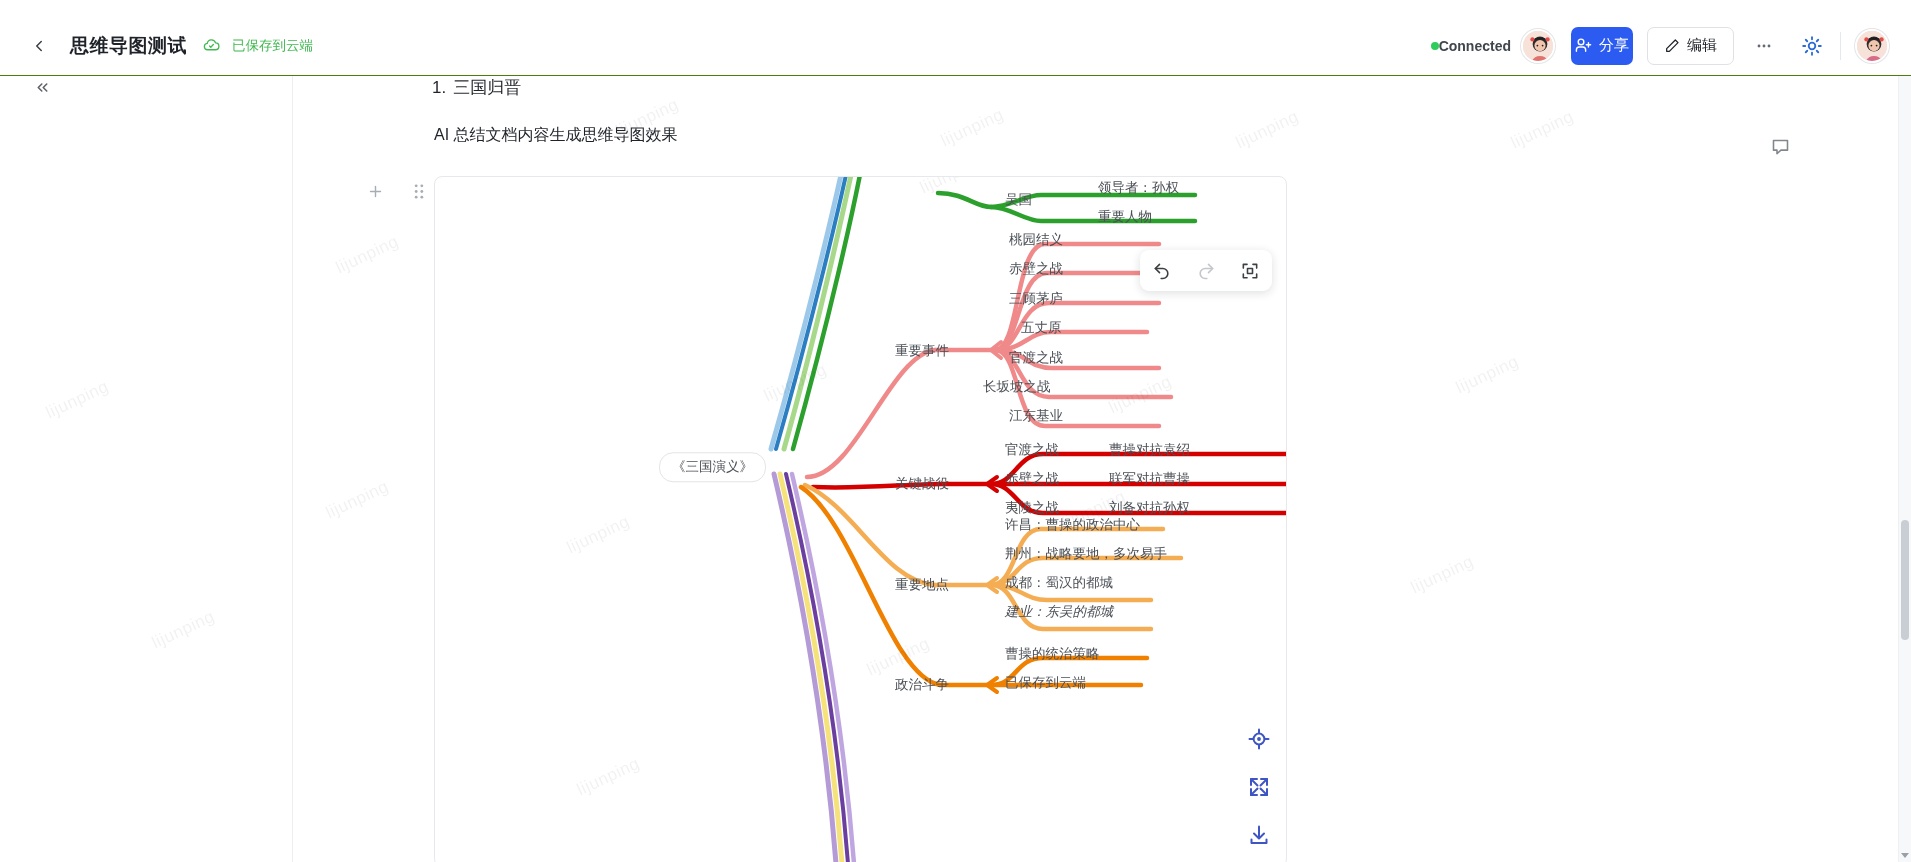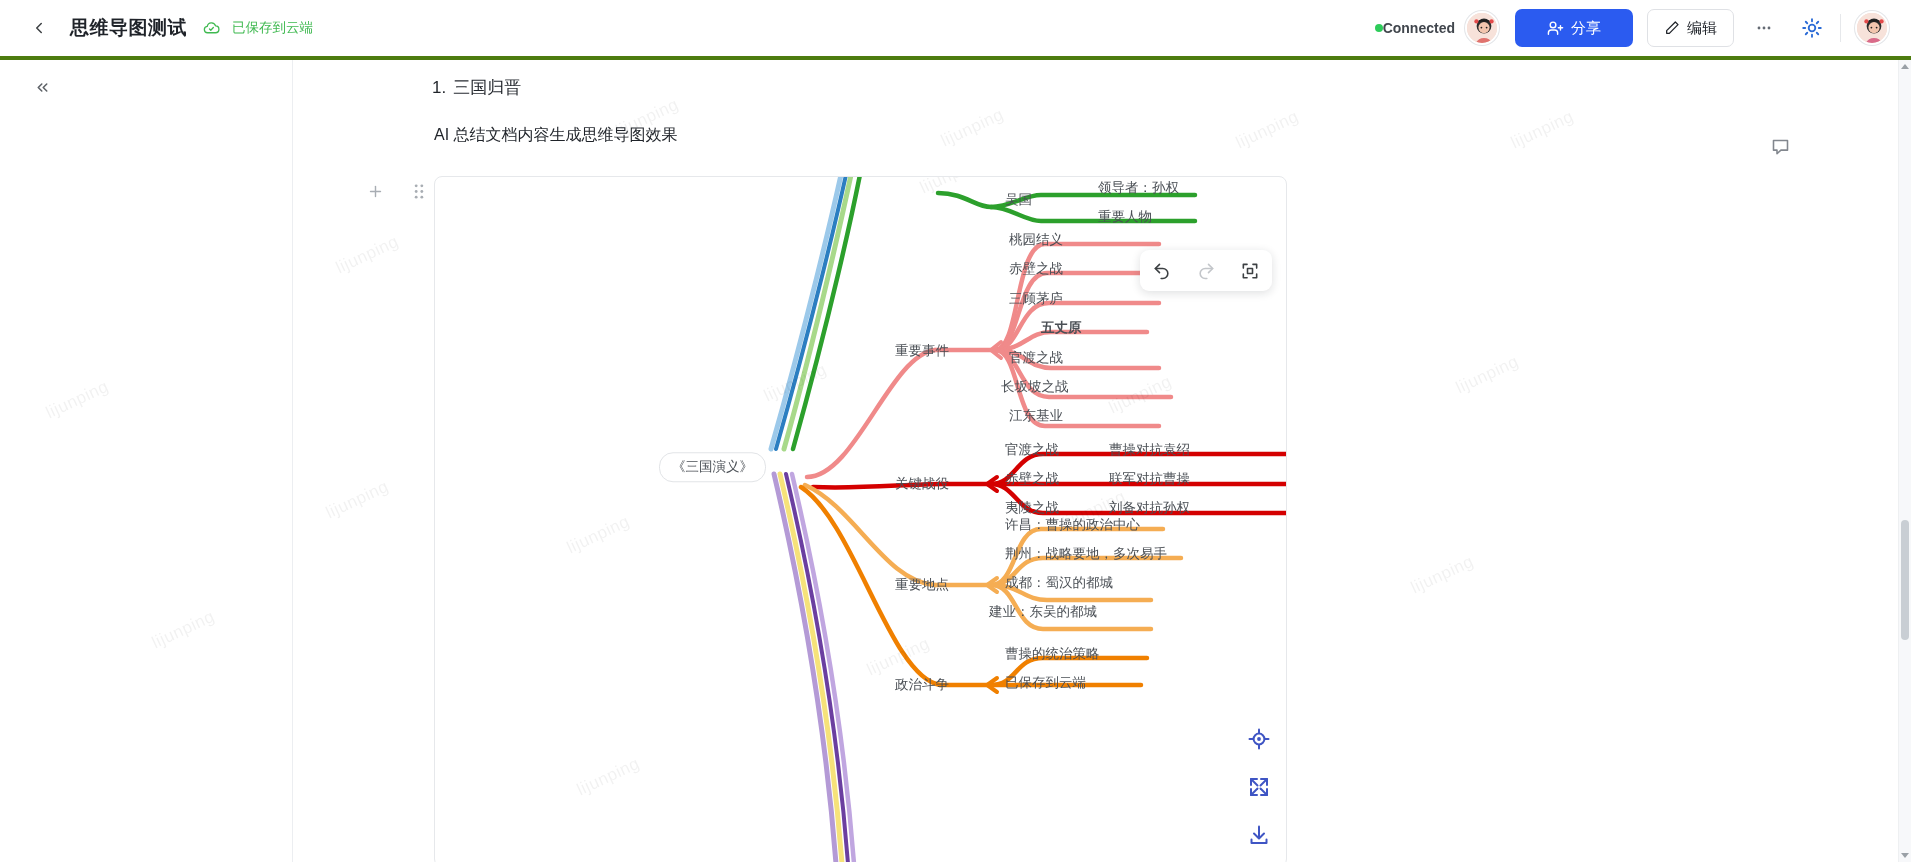--- a/index.html
+++ b/index.html
@@ -6,24 +6,24 @@
   html, body {
     width: 1911px; height: 862px;
     overflow: hidden;
     background: #ffffff;
     font-family: "Liberation Sans", "DejaVu Sans", sans-serif;
     -webkit-font-smoothing: antialiased;
   }
 
   
   .header {
-    position: absolute; top: 0; left: 0;
+    position: absolute; top: 16px; left: 0;
     width: 1911px; height: 60px;
     background: #ffffff;
-    border-bottom: 4px solid #4d7c0f;
+    border-bottom: 1px solid #4d7c0f;
     display: flex; align-items: center;
     z-index: 40;
   }
   .hdr-back {
     width: 34px; height: 34px; margin-left: 22px;
     display: flex; align-items: center; justify-content: center;
     border-radius: 6px; cursor: pointer; color: #3c4043;
   }
   .doc-title {
     margin-left: 14px;
@@ -44,21 +44,21 @@
     width: 34px; height: 34px; border-radius: 50%;
     overflow: hidden; flex: none;
     border: 2px solid #ffffff;
     box-shadow: 0 0 0 1px #e3e5e8;
     background: #f4d8cf;
   }
   .avatar svg { display: block; }
 
   .btn-share {
     display: flex; align-items: center; gap: 7px;
-    height: 38px; padding: 0 32px; margin-left: 16px;
+    height: 38px; padding: 0 4px; margin-left: 16px;
     background: #2b5bf0; color: #fff; border: none; border-radius: 7px;
     font-size: 15px; font-family: inherit; cursor: pointer; white-space: nowrap;
   }
   .btn-edit {
     display: flex; align-items: center; gap: 7px;
     height: 38px; padding: 0 16px; margin-left: 14px;
     background: #fff; color: #1f2329;
     border: 1px solid #dfe1e5; border-radius: 7px;
     font-size: 15px; font-family: inherit; cursor: pointer; white-space: nowrap;
   }
@@ -409,38 +409,38 @@
     <div class="mm-root" style="left:331px; top:290px; transform:translate(-100%,-50%);border-radius:14px;">《三国演义》</div>
 
     <div class="mm-label" style="left:570px; top:16px;">吴国</div>
     <div class="mm-label" style="left:663px; top:4px;">领导者：孙权</div>
     <div class="mm-label" style="left:663px; top:33px;">重要人物</div>
 
     <div class="mm-label" style="left:460px; top:167px;">重要事件</div>
     <div class="mm-label" style="left:574px; top:56px;">桃园结义</div>
     <div class="mm-label" style="left:574px; top:85px;">赤壁之战</div>
     <div class="mm-label" style="left:574px; top:115px;">三顾茅庐</div>
-    <div class="mm-label" style="left:606px; top:144px;font-weight:bold;">五丈原</div>
+    <div class="mm-label" style="left:586px; top:144px;">五丈原</div>
     <div class="mm-label" style="left:574px; top:174px;">官渡之战</div>
-    <div class="mm-label" style="left:566px; top:203px;">长坂坡之战</div>
+    <div class="mm-label" style="left:548px; top:203px;">长坂坡之战</div>
     <div class="mm-label" style="left:574px; top:232px;">江东基业</div>
 
     <div class="mm-label" style="left:460px; top:300px;">关键战役</div>
     <div class="mm-label" style="left:570px; top:266px;">官渡之战</div>
     <div class="mm-label" style="left:570px; top:295px;">赤壁之战</div>
     <div class="mm-label" style="left:570px; top:324px;">夷陵之战</div>
     <div class="mm-label" style="left:674px; top:266px;">曹操对抗袁绍</div>
     <div class="mm-label" style="left:674px; top:295px;">联军对抗曹操</div>
     <div class="mm-label" style="left:674px; top:324px;">刘备对抗孙权</div>
 
     <div class="mm-label" style="left:460px; top:401px;">重要地点</div>
     <div class="mm-label" style="left:570px; top:341px;">许昌：曹操的政治中心</div>
     <div class="mm-label" style="left:570px; top:370px;">荆州：战略要地，多次易手</div>
     <div class="mm-label" style="left:570px; top:399px;">成都：蜀汉的都城</div>
-    <div class="mm-label" style="left:554px; top:428px;">建业：东吴的都城</div>
+    <div class="mm-label" style="left:570px; top:428px;font-style:italic;">建业：东吴的都城</div>
 
     <div class="mm-label" style="left:460px; top:501px;">政治斗争</div>
     <div class="mm-label" style="left:570px; top:470px;">曹操的统治策略</div>
     <div class="mm-label" style="left:570px; top:499px;">已保存到云端</div>
 
     <div class="wm" style="left:483px; top:-12px;">lijunping</div>
     <div class="wm" style="left:327px; top:196px;">lijunping</div>
     <div class="wm" style="left:672px; top:208px;">lijunping</div>
     <div class="wm" style="left:130px; top:348px;">lijunping</div>
     <div class="wm" style="left:626px; top:323px;">lijunping</div>

